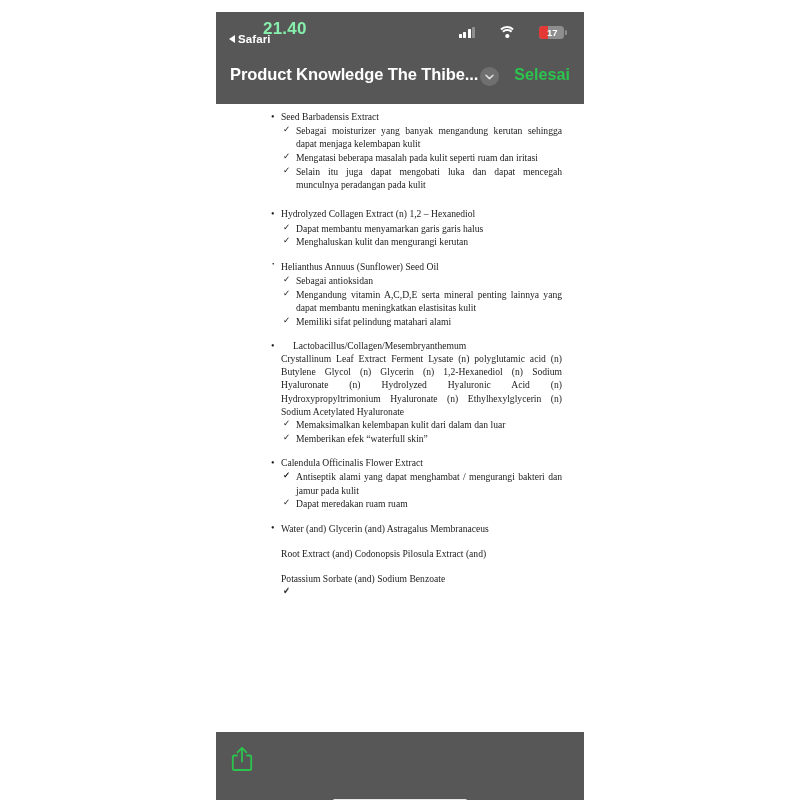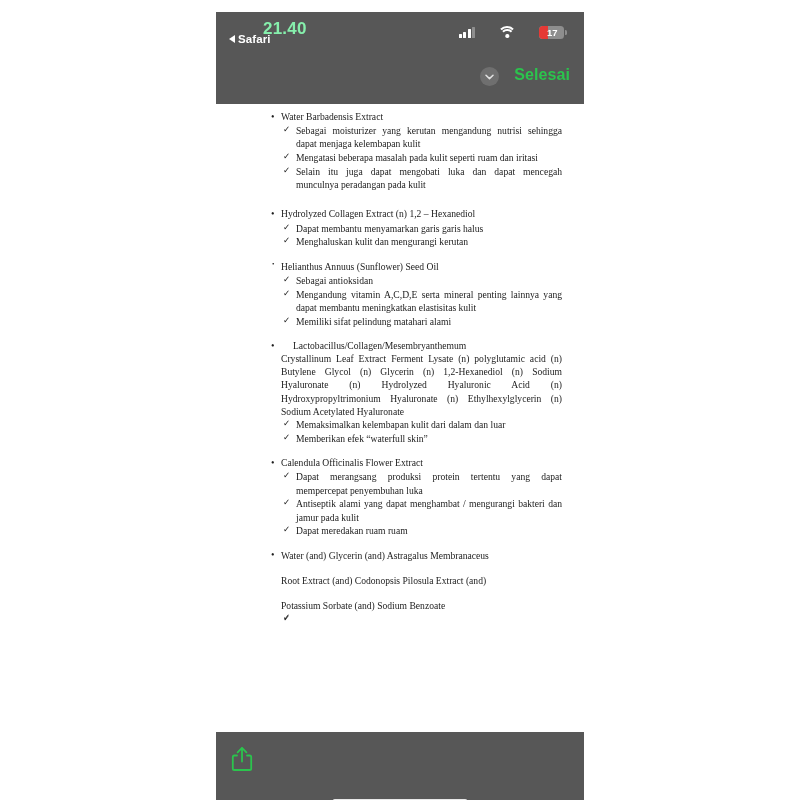--- a/index.html
+++ b/index.html
@@ -326,40 +326,41 @@
             <span class="battery-body">
               <span class="battery-fill"></span>
               <span class="battery-pct">17</span>
             </span>
             <span class="battery-cap"></span>
           </span>
         </div>
       </div>
 
       <div class="nav-bar">
+        <div class="nav-title">Product Knowledge The Thibe...</div>
         <div class="nav-chevron">
           <svg width="9" height="6" viewBox="0 0 9 6" aria-hidden="true">
             <path d="M1 1.3 L4.5 4.6 L8 1.3" fill="none" stroke="#e2e2e2" stroke-width="1.5" stroke-linecap="round" stroke-linejoin="round"></path>
           </svg>
         </div>
         <div class="nav-done">Selesai</div>
       </div>
     </div>
 
     <div class="doc-page">
       <div class="doc-inner">
 
         <div class="block">
           <div class="head-line">
             <span class="bullet">•</span>
-            <span>Water Barbadensis Extract</span>
-          </div>
-          <div class="sub just">
-            <span class="check">✓</span>
-            <span>Sebagai moisturizer yang kerutan mengandung nutrisi sehingga dapat menjaga kelembapan kulit</span>
+            <span>Seed Barbadensis Extract</span>
+          </div>
+          <div class="sub just">
+            <span class="check">✓</span>
+            <span>Sebagai moisturizer yang banyak mengandung kerutan sehingga dapat menjaga kelembapan kulit</span>
           </div>
           <div class="sub">
             <span class="check">✓</span>
             <span>Mengatasi beberapa masalah pada kulit seperti ruam dan iritasi</span>
           </div>
           <div class="sub just">
             <span class="check">✓</span>
             <span>Selain itu juga dapat mengobati luka dan dapat mencegah munculnya peradangan pada kulit</span>
           </div>
         </div>
@@ -422,21 +423,20 @@
 
         <div class="spacer-md"></div>
 
         <div class="block">
           <div class="head-line">
             <span class="bullet">•</span>
             <span>Calendula Officinalis Flower Extract</span>
           </div>
           <div class="sub just">
             <span class="check">✓</span>
-            <span>Dapat merangsang produksi protein tertentu yang dapat mempercepat penyembuhan luka</span>
           </div>
           <div class="sub just">
             <span class="check">✓</span>
             <span>Antiseptik alami yang dapat menghambat / mengurangi bakteri dan jamur pada kulit</span>
           </div>
           <div class="sub">
             <span class="check">✓</span>
             <span>Dapat meredakan ruam ruam</span>
           </div>
         </div>

